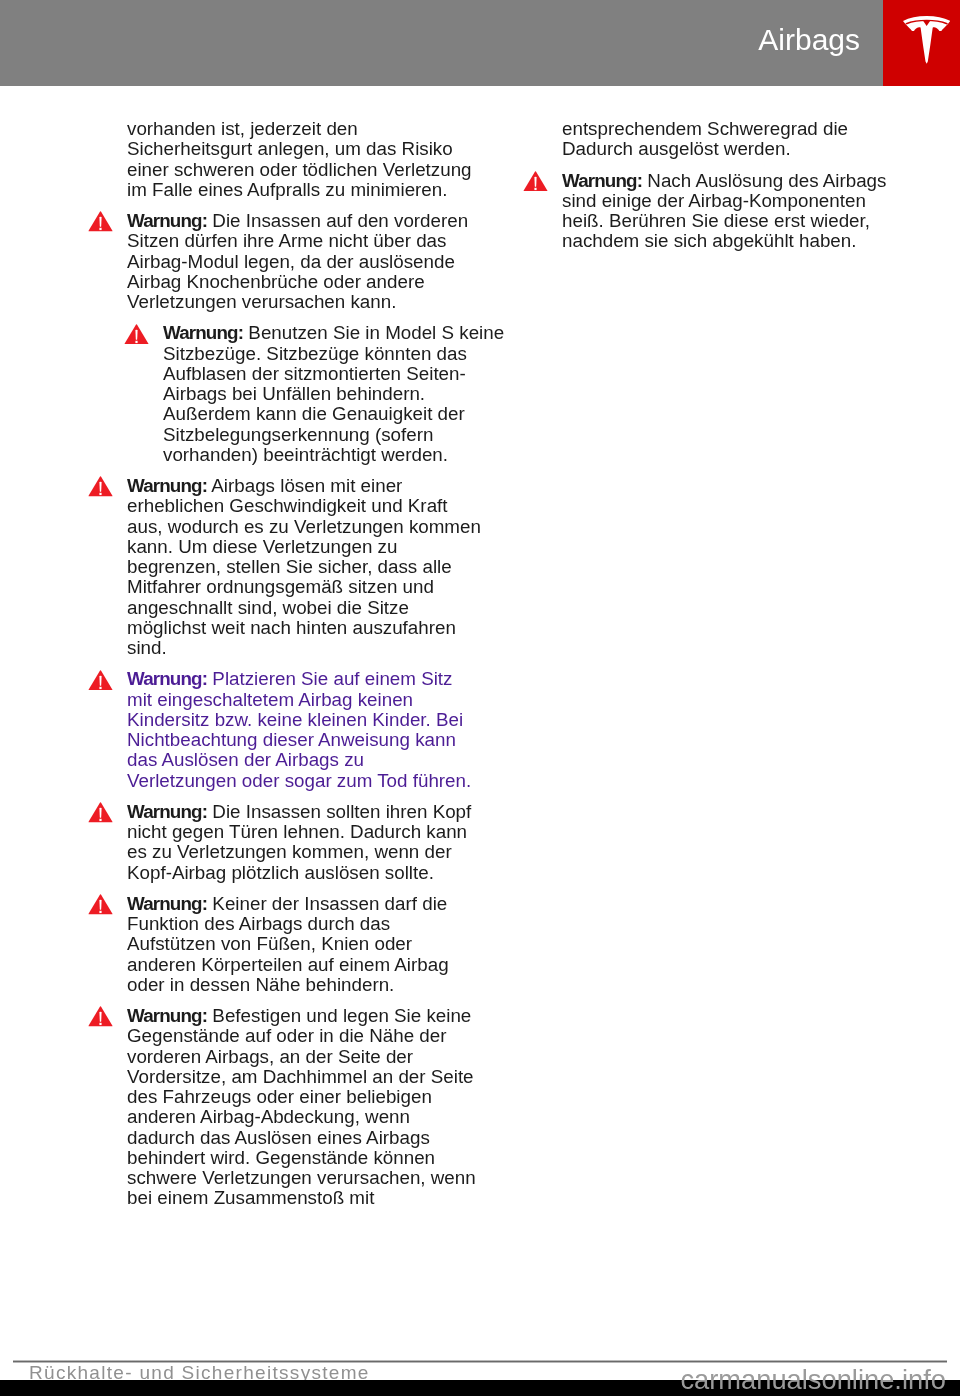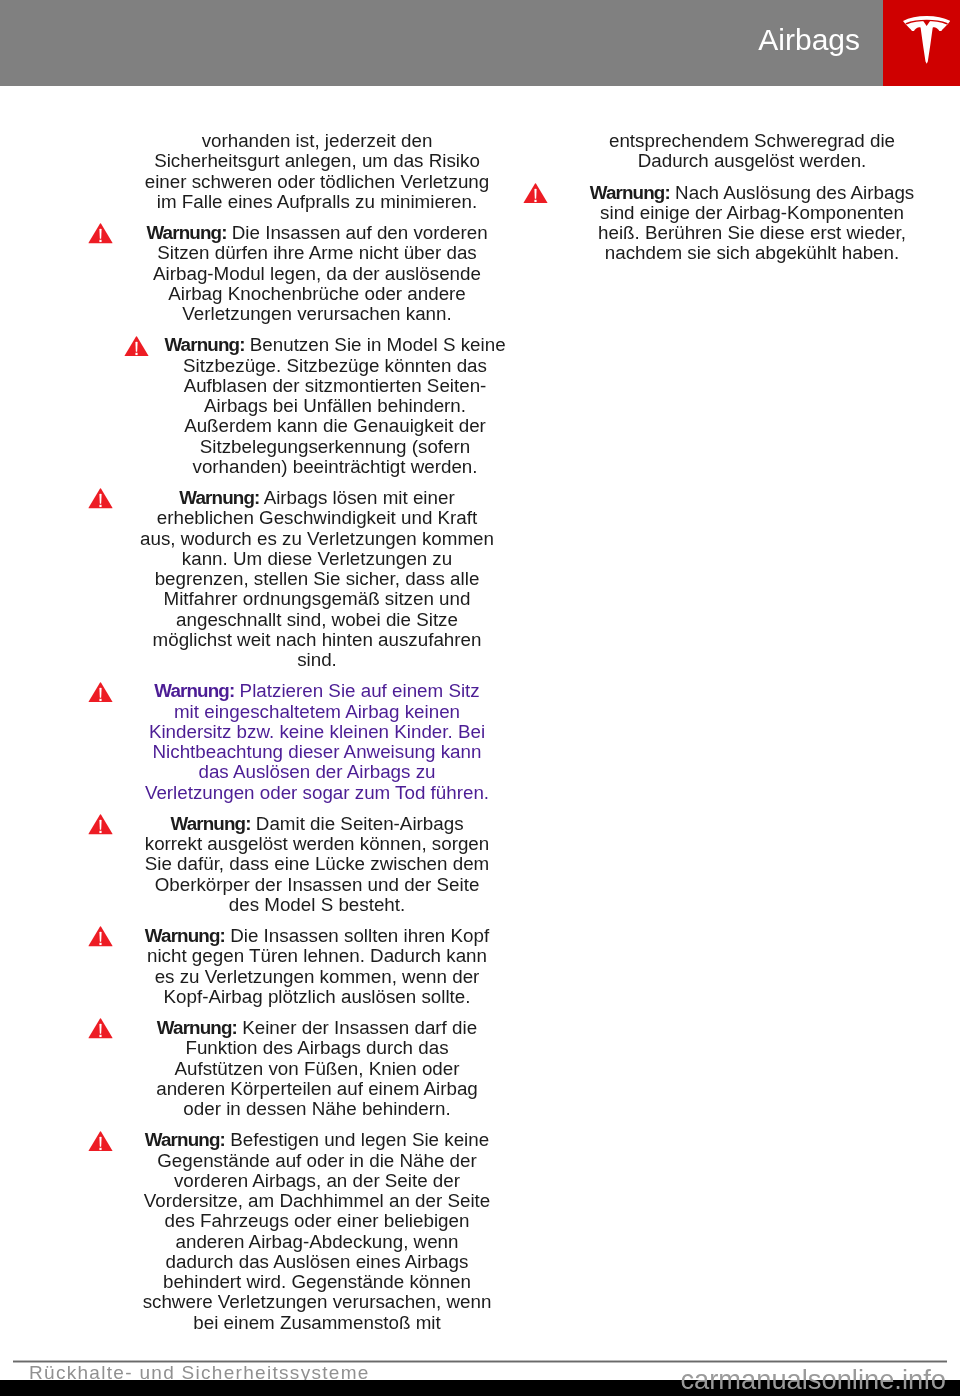--- a/index.html
+++ b/index.html
@@ -13,21 +13,21 @@
   .page{position:absolute;left:0;top:0;width:960px;height:1104px;will-change:transform;}
 
   
   .header{position:absolute;left:0;top:0;width:960px;height:86px;background:#808080;}
   .header-title{position:absolute;right:100px;top:25px;
     color:#ffffff;font-size:30px;letter-spacing:0px;line-height:1;}
   .logo-block{position:absolute;left:883px;top:0;width:77px;height:86px;background:#cf0000;}
   .logo-mark{position:absolute;left:19.5px;top:16.2px;width:47.3px;height:47.7px;}
 
   
-  .col{position:absolute;top:131px;width:380px;text-align:center;}
+  .col{position:absolute;top:119px;width:380px;}
   .col-left{left:127px;}
   .col-right{left:562px;}
 
   p{margin:0 0 11px 0;font-size:18.8px;line-height:20.25px;color:#1c1c1c;
     white-space:pre;-webkit-font-smoothing:antialiased;}
   p:last-child{margin-bottom:0;}
 
   .warn{position:relative;}
   .warn .tri{position:absolute;left:-38.8px;top:0.4px;width:25px;height:20.6px;}
   .warn b{font-weight:bold;letter-spacing:-0.85px;}
@@ -107,29 +107,20 @@
         </svg><b>Warnung:</b><span> Platzieren Sie auf einem Sitz
 mit eingeschaltetem Airbag keinen
 Kindersitz bzw. keine kleinen Kinder. Bei
 Nichtbeachtung dieser Anweisung kann
 das Auslösen der Airbags zu
 Verletzungen oder sogar zum Tod führen.</span></p>
       <p class="warn" style="color: rgb(28, 28, 28);"><svg class="tri" viewBox="0 0 242 205">
           <path fill="#ED1C24" d="M116.5 4 Q121 0 125.5 4 L240 197 Q242 202 236 202 L6 202 Q0 202 2 197 Z"></path>
           <path fill="#ffffff" d="M110 60 Q121 54 132 60 L128 154 Q121 158 114 154 Z"></path>
           <path fill="#ffffff" d="M110 167 h22 v23 h-22 Z"></path>
-        </svg><b>Warnung:</b><span> Damit die Seiten-Airbags
-korrekt ausgelöst werden können, sorgen
-Sie dafür, dass eine Lücke zwischen dem
-Oberkörper der Insassen und der Seite
-des Model S besteht.</span></p>
-      <p class="warn" style="color: rgb(28, 28, 28);"><svg class="tri" viewBox="0 0 242 205">
-          <path fill="#ED1C24" d="M116.5 4 Q121 0 125.5 4 L240 197 Q242 202 236 202 L6 202 Q0 202 2 197 Z"></path>
-          <path fill="#ffffff" d="M110 60 Q121 54 132 60 L128 154 Q121 158 114 154 Z"></path>
-          <path fill="#ffffff" d="M110 167 h22 v23 h-22 Z"></path>
         </svg><b>Warnung:</b><span> Die Insassen sollten ihren Kopf
 nicht gegen Türen lehnen. Dadurch kann
 es zu Verletzungen kommen, wenn der
 Kopf-Airbag plötzlich auslösen sollte.</span></p>
       <p class="warn" style="color: rgb(28, 28, 28);"><svg class="tri" viewBox="0 0 242 205">
           <path fill="#ED1C24" d="M116.5 4 Q121 0 125.5 4 L240 197 Q242 202 236 202 L6 202 Q0 202 2 197 Z"></path>
           <path fill="#ffffff" d="M110 60 Q121 54 132 60 L128 154 Q121 158 114 154 Z"></path>
           <path fill="#ffffff" d="M110 167 h22 v23 h-22 Z"></path>
         </svg><b>Warnung:</b><span> Keiner der Insassen darf die
 Funktion des Airbags durch das

